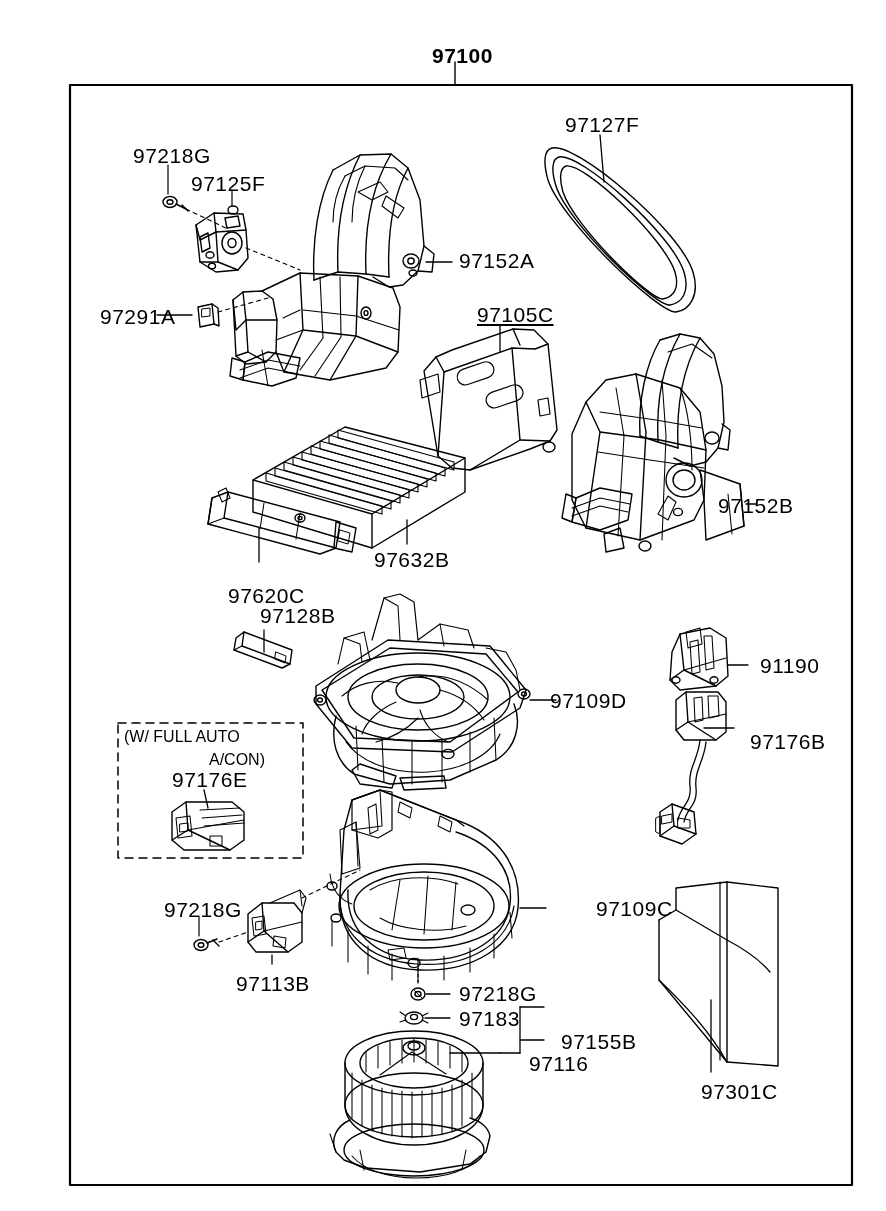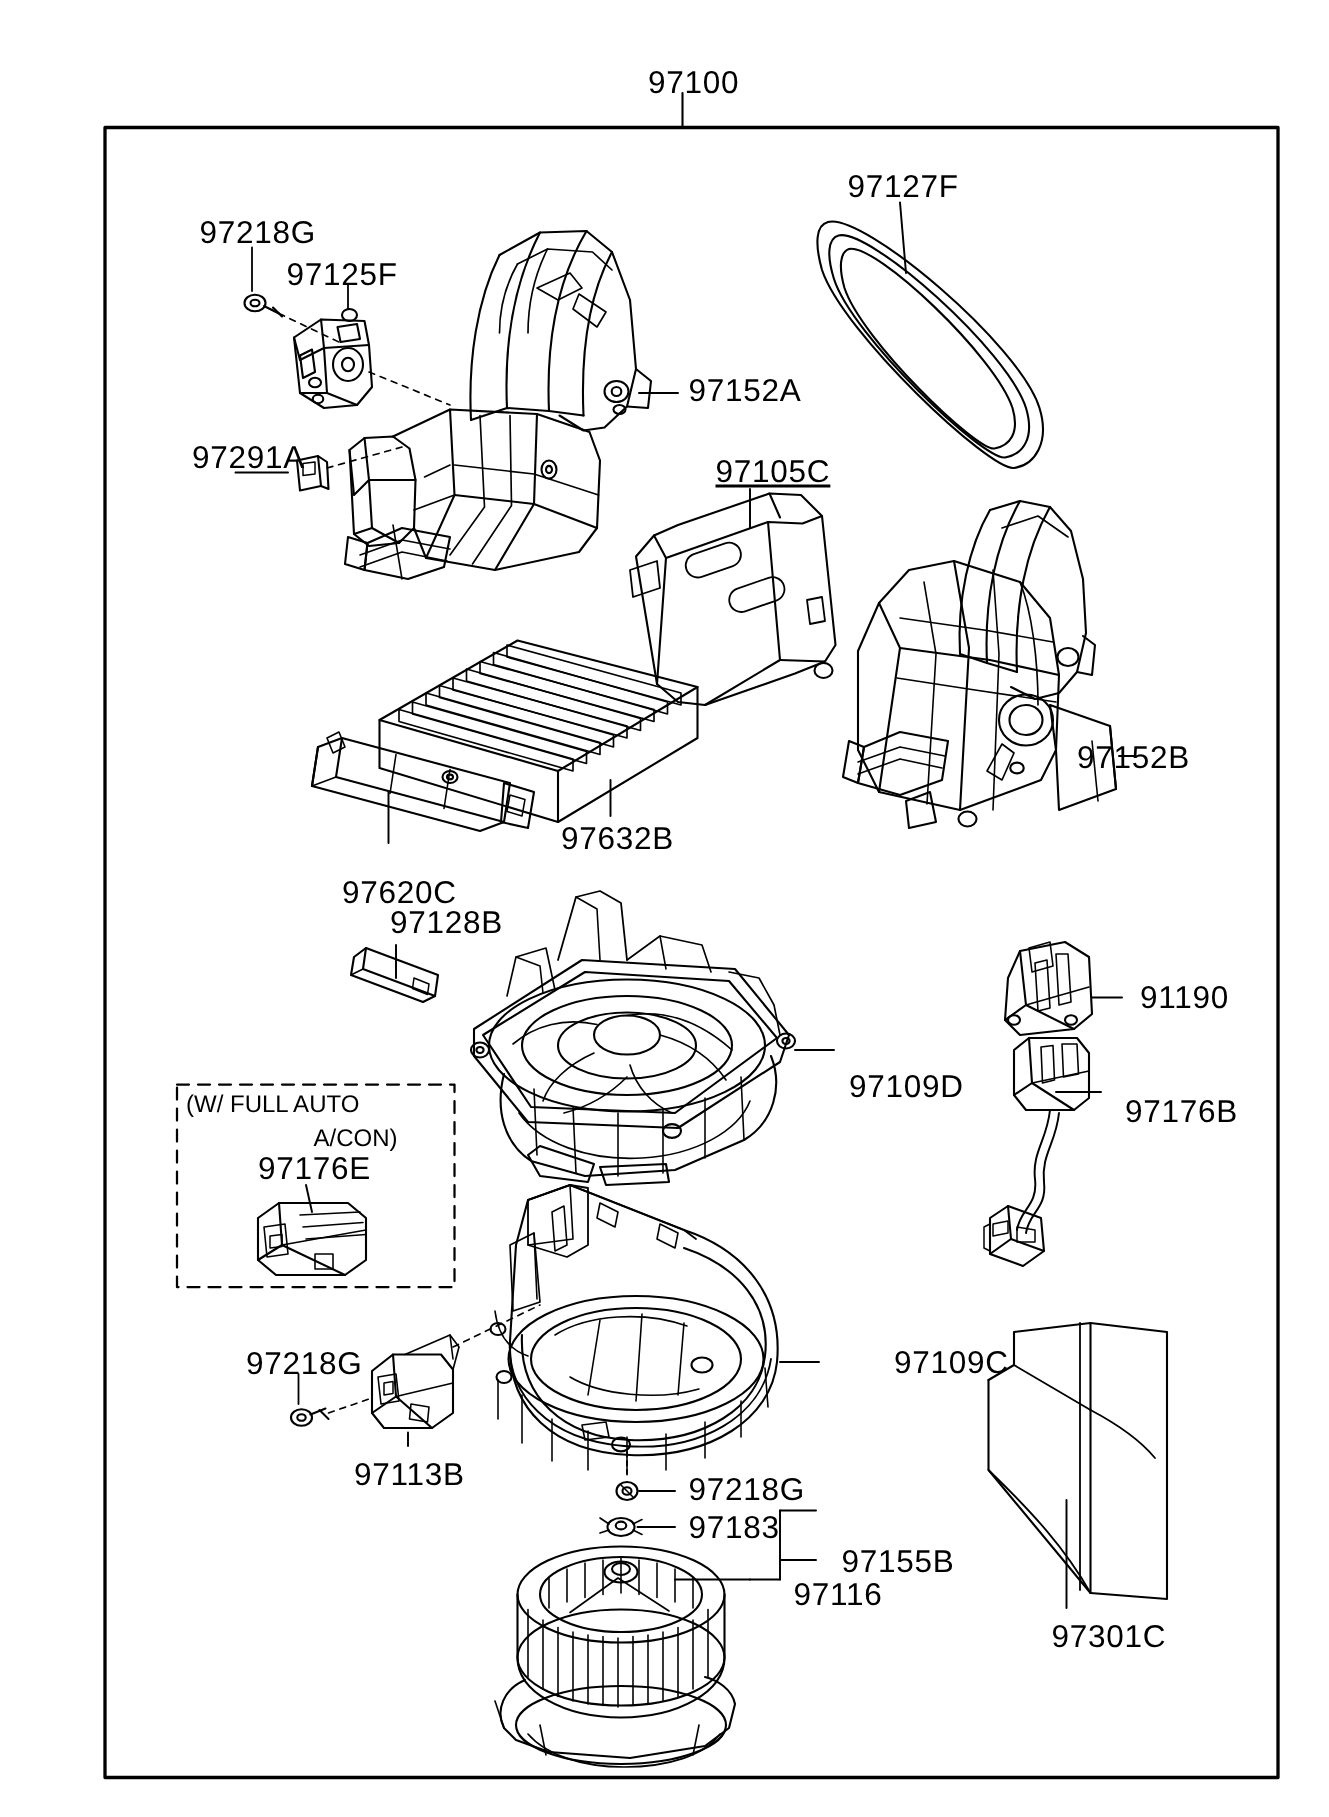--- a/index.html
+++ b/index.html
@@ -448,33 +448,33 @@
     <path d="M676 910 L727 940" stroke-width="1.2"></path>
     <path d="M727 882 L778 888 L778 1066 L727 1062" stroke-width="1.4"></path>
     <path d="M720 882 L720 1060" stroke-width="1.2"></path>
     <path d="M727 940 C746 950 760 960 770 972" stroke-width="1.2"></path>
     <path d="M659 980 C688 1008 710 1032 727 1062" stroke-width="1.2"></path>
     <line x1="711" y1="1000" x2="711" y2="1072" stroke-width="1.3"></line>
   </g>
 
 </svg>
 
-<div class="lbl" style="left:432px;top:44px;">97100</div>
+<div class="lbl" style="left:432px;top:44px;font-weight:bold;">97100</div>
 
 <div class="lbl" style="left:133px;top:144px;">97218G</div>
 <div class="lbl" style="left:191px;top:172px;">97125F</div>
-<div class="lbl" style="left:100px;top:294px;margin-left:28px;">97291A</div>
+<div class="lbl" style="left:100px;top:305px;">97291A</div>
 <div class="lbl" style="left:459px;top:249px;text-align:center;">97152A</div>
 <div class="lbl" style="left:565px;top:113px;">97127F</div>
 <div class="lbl" style="left:477px;top:303px;text-decoration:underline;">97105C</div>
 <div class="lbl" style="left:718px;top:494px;">97152B</div>
 <div class="lbl" style="left:374px;top:548px;">97632B</div>
 <div class="lbl" style="left:228px;top:540px;margin-top:44px;">97620C</div>
 <div class="lbl" style="left:232px;top:604px;margin-left:28px;">97128B</div>
-<div class="lbl" style="left:566px;top:689px;margin-top:24px;">97109D</div>
+<div class="lbl" style="left:550px;top:689px;">97109D</div>
 <div class="lbl" style="left:760px;top:654px;">91190</div>
 <div class="lbl" style="left:750px;top:730px;">97176B</div>
 <div class="lbl" style="left:172px;top:768px;">97176E</div>
 <div class="lbl" style="left:554px;top:897px;margin-left:42px;">97109C</div>
 <div class="lbl" style="left:164px;top:898px;">97218G</div>
 <div class="lbl" style="left:236px;top:972px;">97113B</div>
 <div class="lbl" style="left:459px;top:982px;">97218G</div>
 <div class="lbl" style="left:459px;top:1007px;">97183</div>
 <div class="lbl" style="left:561px;top:1030px;">97155B</div>
 <div class="lbl" style="left:529px;top:1052px;">97116</div>

